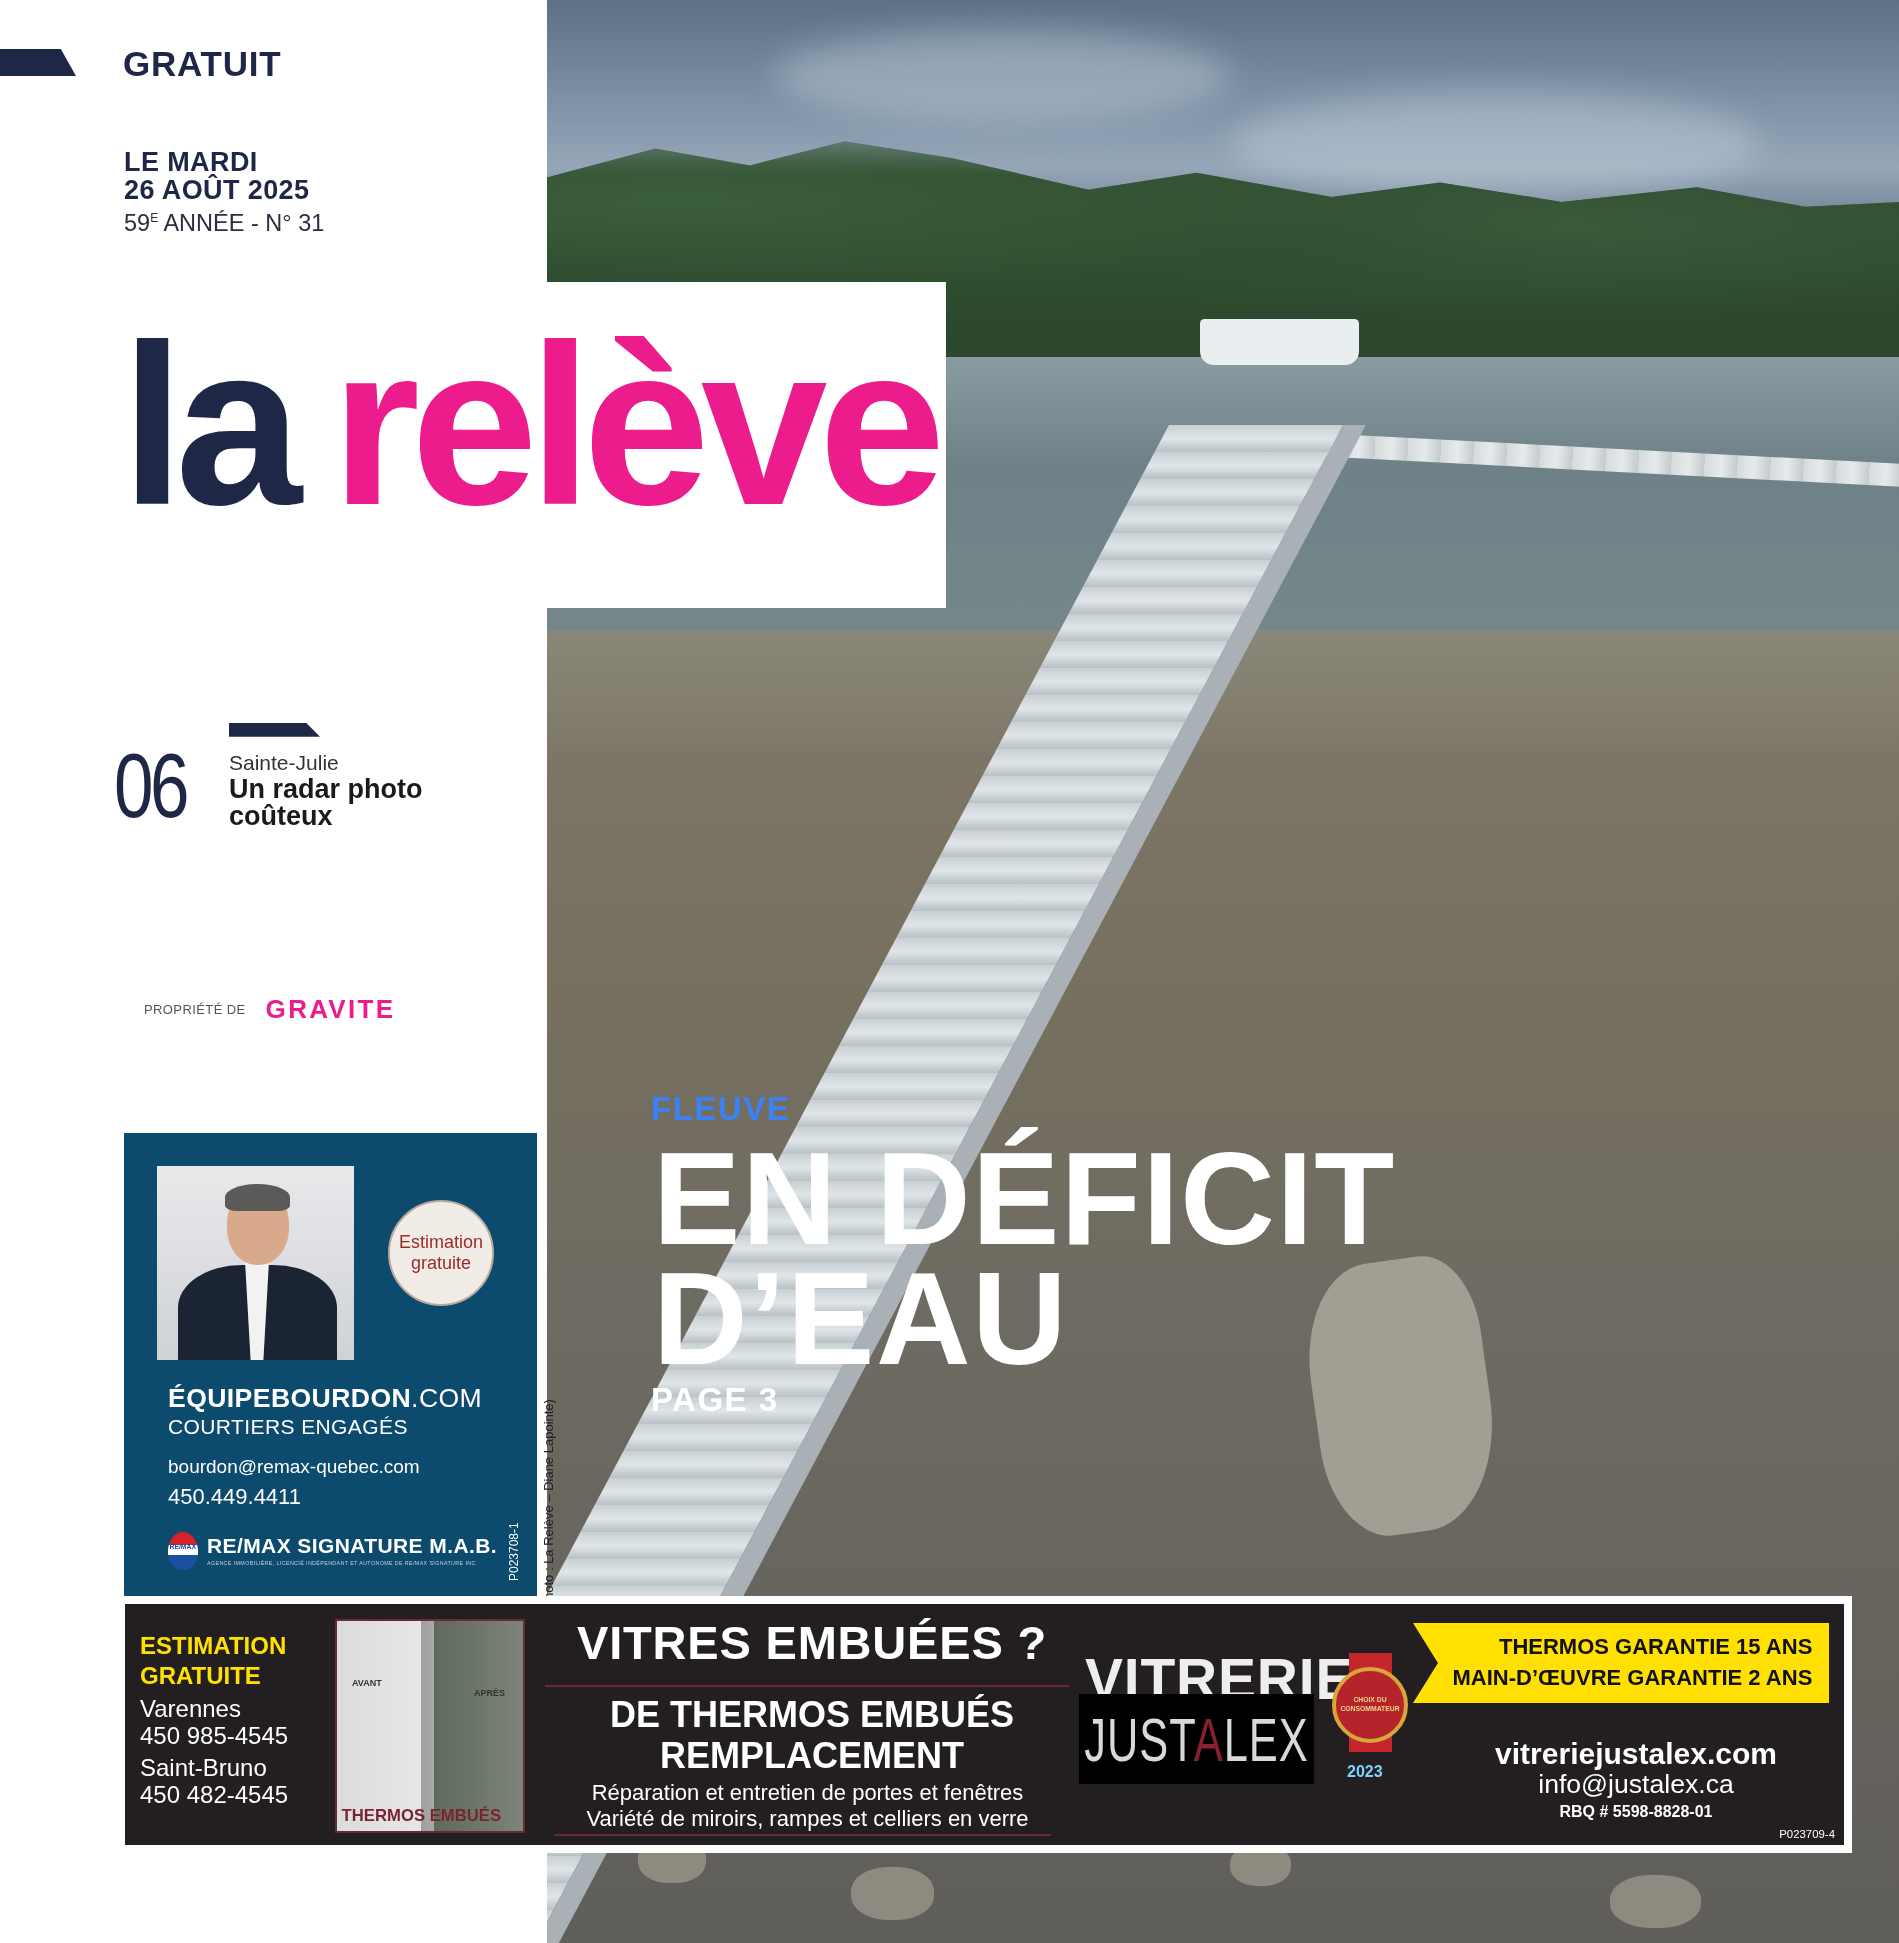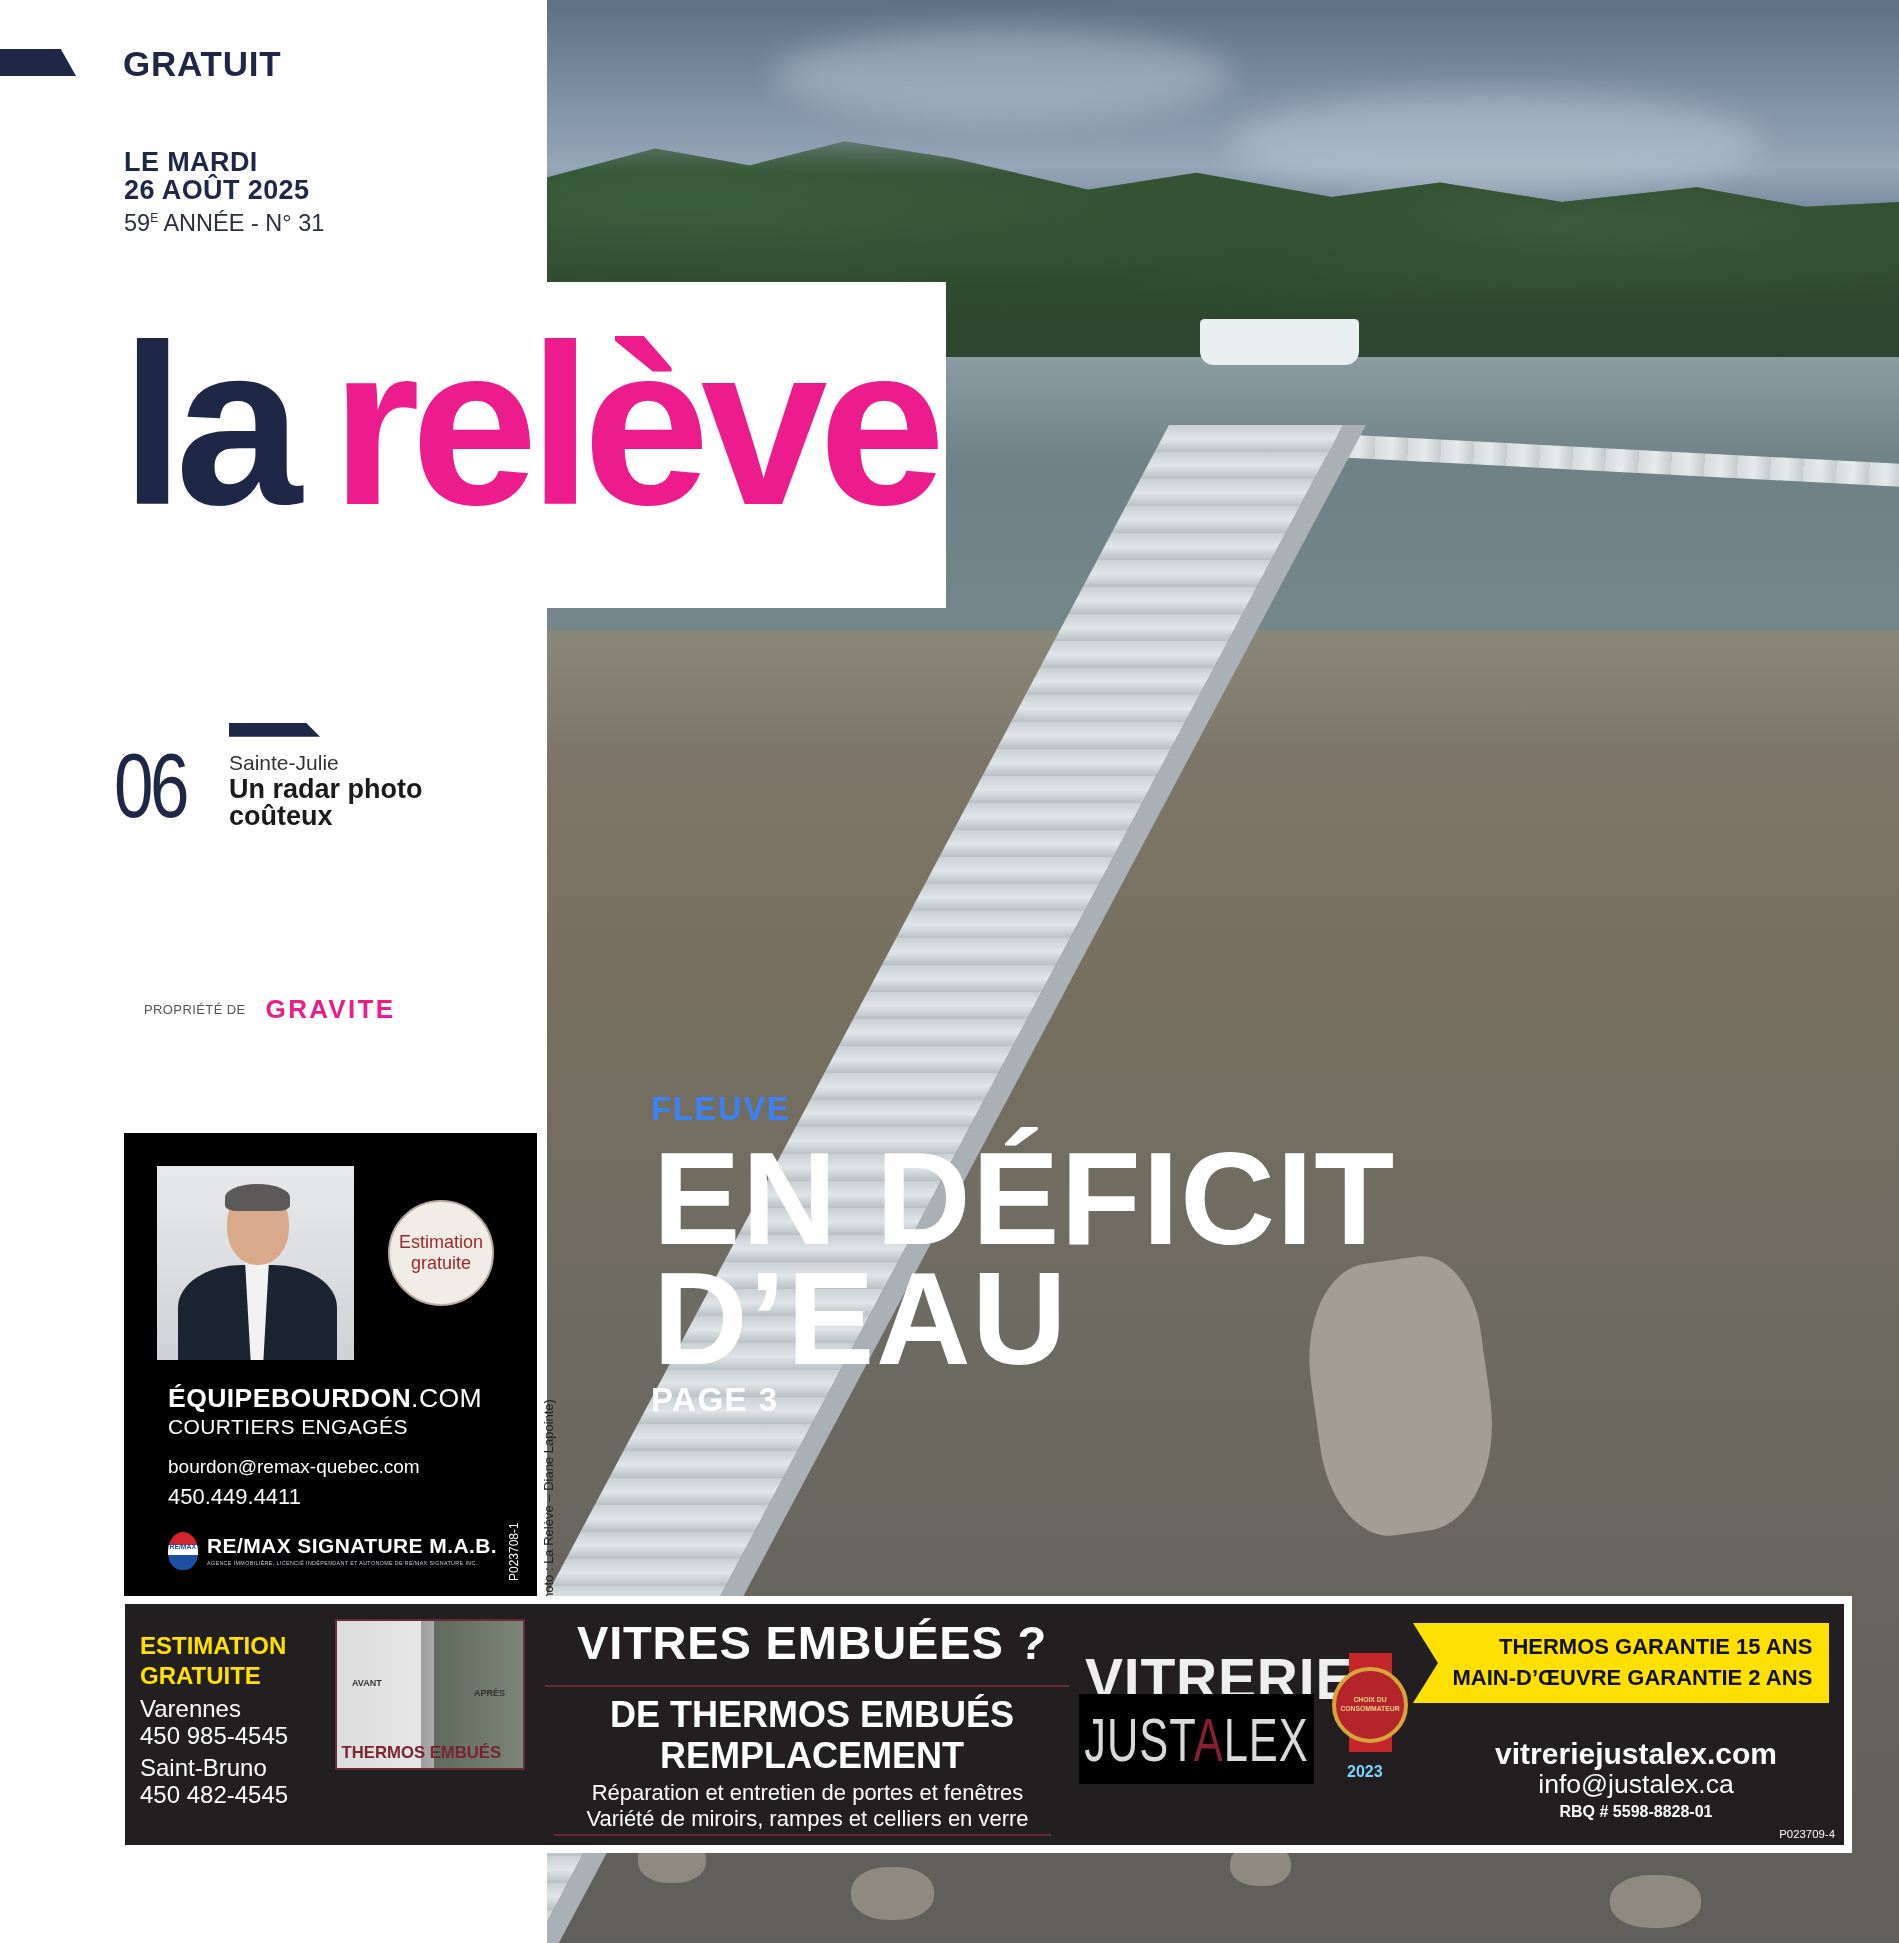--- a/index.html
+++ b/index.html
@@ -63,21 +63,21 @@
     clip-path: polygon(0 0, 85% 0, 100% 100%, 0 100%); }
   .teaser-num { position:absolute; left:114px; top:740px; font-size:91px; font-weight:300; color:#1f2747; line-height:1; letter-spacing:-4.6px; transform: scaleX(0.78); transform-origin:left; }
   .teaser-kicker { position:absolute; left:229px; top:751px; font-size:21px; color:#333; }
   .teaser-title { position:absolute; left:229px; top:776px; font-size:27px; font-weight:700; color:#1a1a1a; line-height:27px; width:250px; }
 
   .prop { position:absolute; left:144px; top:994px; display:flex; align-items:center; gap:20px; }
   .prop .lbl { font-size:13px; color:#555; letter-spacing:0.4px; }
   .prop .brand { font-size:26px; font-weight:900; color:#ec1c8c; letter-spacing:2.3px; }
 
   
-  .remax { position:absolute; left:124px; top:1133px; width:413px; height:471px; background:#000000; }
+  .remax { position:absolute; left:124px; top:1133px; width:413px; height:471px; background:#0c4a6e; }
   .remax .portrait { position:absolute; left:33px; top:33px; width:197px; height:194px;
     background: linear-gradient(180deg, #e8e9eb 0, #cfd2d6 100%); overflow:hidden; }
   .remax .portrait .head { position:absolute; left:70px; top:23px; width:62px; height:76px; border-radius:45% 45% 48% 48%; background:#d9a98c; }
   .remax .portrait .hair { position:absolute; left:68px; top:18px; width:65px; height:27px; border-radius:50% 50% 20% 20%; background:#5c5a58; }
   .remax .portrait .jacket { position:absolute; left:21px; top:99px; width:159px; height:106px; border-radius: 40% 40% 0 0; background:#1b2433; }
   .remax .portrait .shirt { position:absolute; left:85px; top:95px; width:30px; height:106px; background:#f2f2f2; clip-path: polygon(10% 0, 90% 0, 70% 100%, 30% 100%); }
   .remax .badge { position:absolute; left:264px; top:67px; width:106px; height:106px; border-radius:50%;
     background:#f1ede6; border:2.3px solid #b9a9a0; display:flex; align-items:center; justify-content:center; text-align:center;
     color:#9c2a2a; font-size:18px; line-height:21px; }
   .remax .site { position:absolute; left:44px; top:250px; font-size:26.6px; color:#ffffff; letter-spacing:0.4px; }
@@ -97,21 +97,21 @@
   
   .hl-kicker { position:absolute; left:651px; top:1090px; font-size:33px; font-weight:900; color:#3b82f6; letter-spacing:1.5px; }
   .hl-main { position:absolute; left:653px; top:1139px; font-size:131px; font-weight:900; color:#ffffff; line-height:120px; letter-spacing:1.5px; }
   .hl-page { position:absolute; left:651px; top:1381px; font-size:33px; font-weight:900; color:#ffffff; letter-spacing:1.5px; }
 
   
   .banner-frame { position:absolute; left:118px; top:1596px; width:1734px; height:257px; background:#ffffff; }
   .banner { position:absolute; left:125px; top:1604px; width:1719px; height:241px; background:#231f20; }
   .b-est { position:absolute; left:15px; top:26.6px; color:#ffe000; font-size:24px; font-weight:900; line-height:30px; }
   .b-loc { position:absolute; left:15px; top:91px; color:#ffffff; font-size:24px; line-height:27px; }
-  .b-photo { position:absolute; left:210px; top:15px; width:190px; height:151px; border:2.3px solid #6a2a33;
+  .b-photo { position:absolute; left:210px; top:15px; width:190px; height:214px; border:2.3px solid #6a2a33;
     background: linear-gradient(90deg, #dcdcdc 0, #e6e6e6 45%, #9e9e9e 45%, #aaaaaa 52%, #5f6a5c 52%, #7c8577 100%); }
   .b-photo .avant { position:absolute; left:15px; top:57px; font-size:9px; font-weight:700; color:#333; }
   .b-photo .apres { position:absolute; left:137px; top:67px; font-size:9px; font-weight:700; color:#333; }
   .b-photo .cap { position:absolute; left:4.6px; bottom:4.6px; font-size:16.7px; font-weight:700; color:#7a2430; }
   .b-head { position:absolute; left:425px; top:11.4px; width:524px; text-align:center; font-size:47px; font-weight:700; color:#ffffff; letter-spacing:0.8px; }
   .b-rule1 { position:absolute; left:420px; top:81px; width:524px; height:2.3px; background:#6a2a33; }
   .b-sub { position:absolute; left:425px; top:90px; width:524px; text-align:center; font-size:36px; font-weight:900; color:#ffffff; line-height:41px; }
   .b-desc { position:absolute; left:417px; top:176px; width:531px; text-align:center; font-size:22px; color:#ffffff; line-height:26px; }
   .b-rule2 { position:absolute; left:429px; top:230px; width:497px; height:2.3px; background:#6a2a33; }
   .b-vit { position:absolute; left:960px; top:42px; font-size:57px; font-weight:900; color:#eeeeee; letter-spacing:0.8px; }

